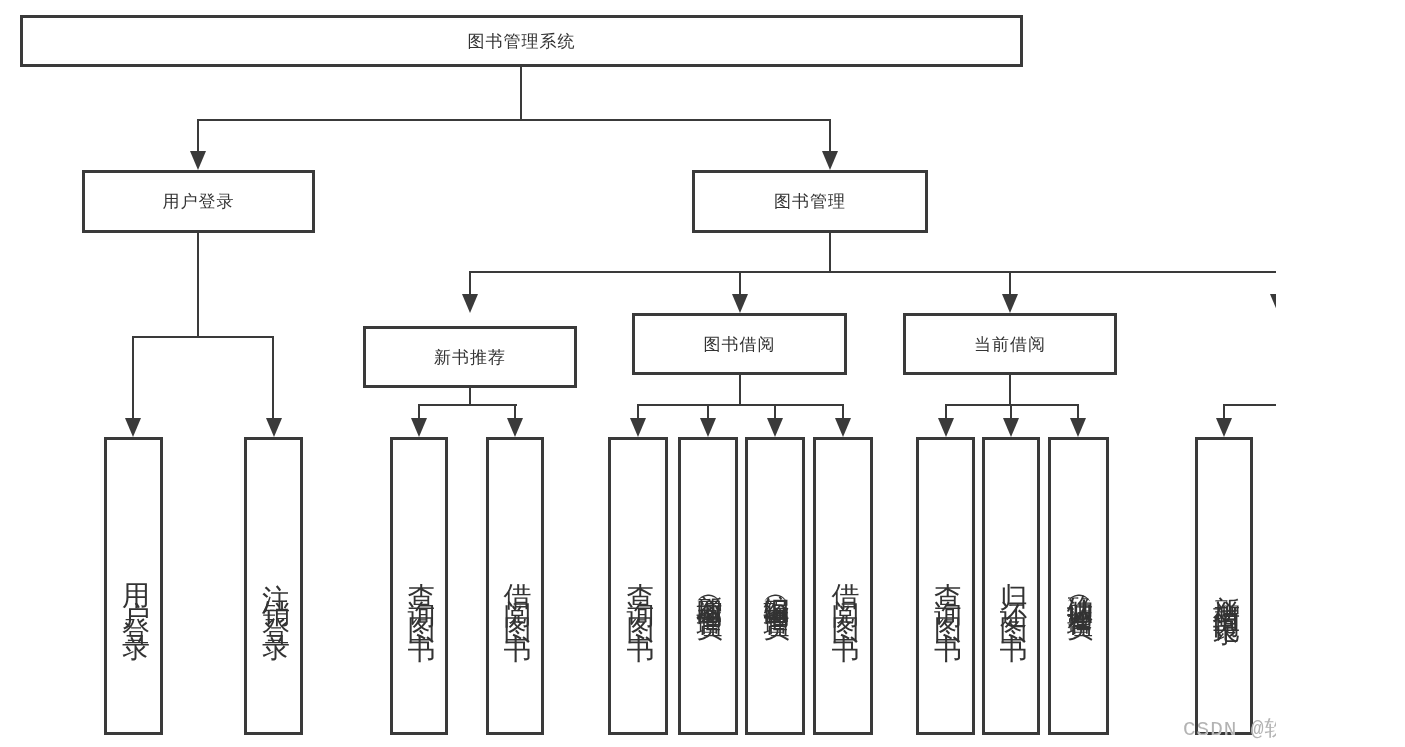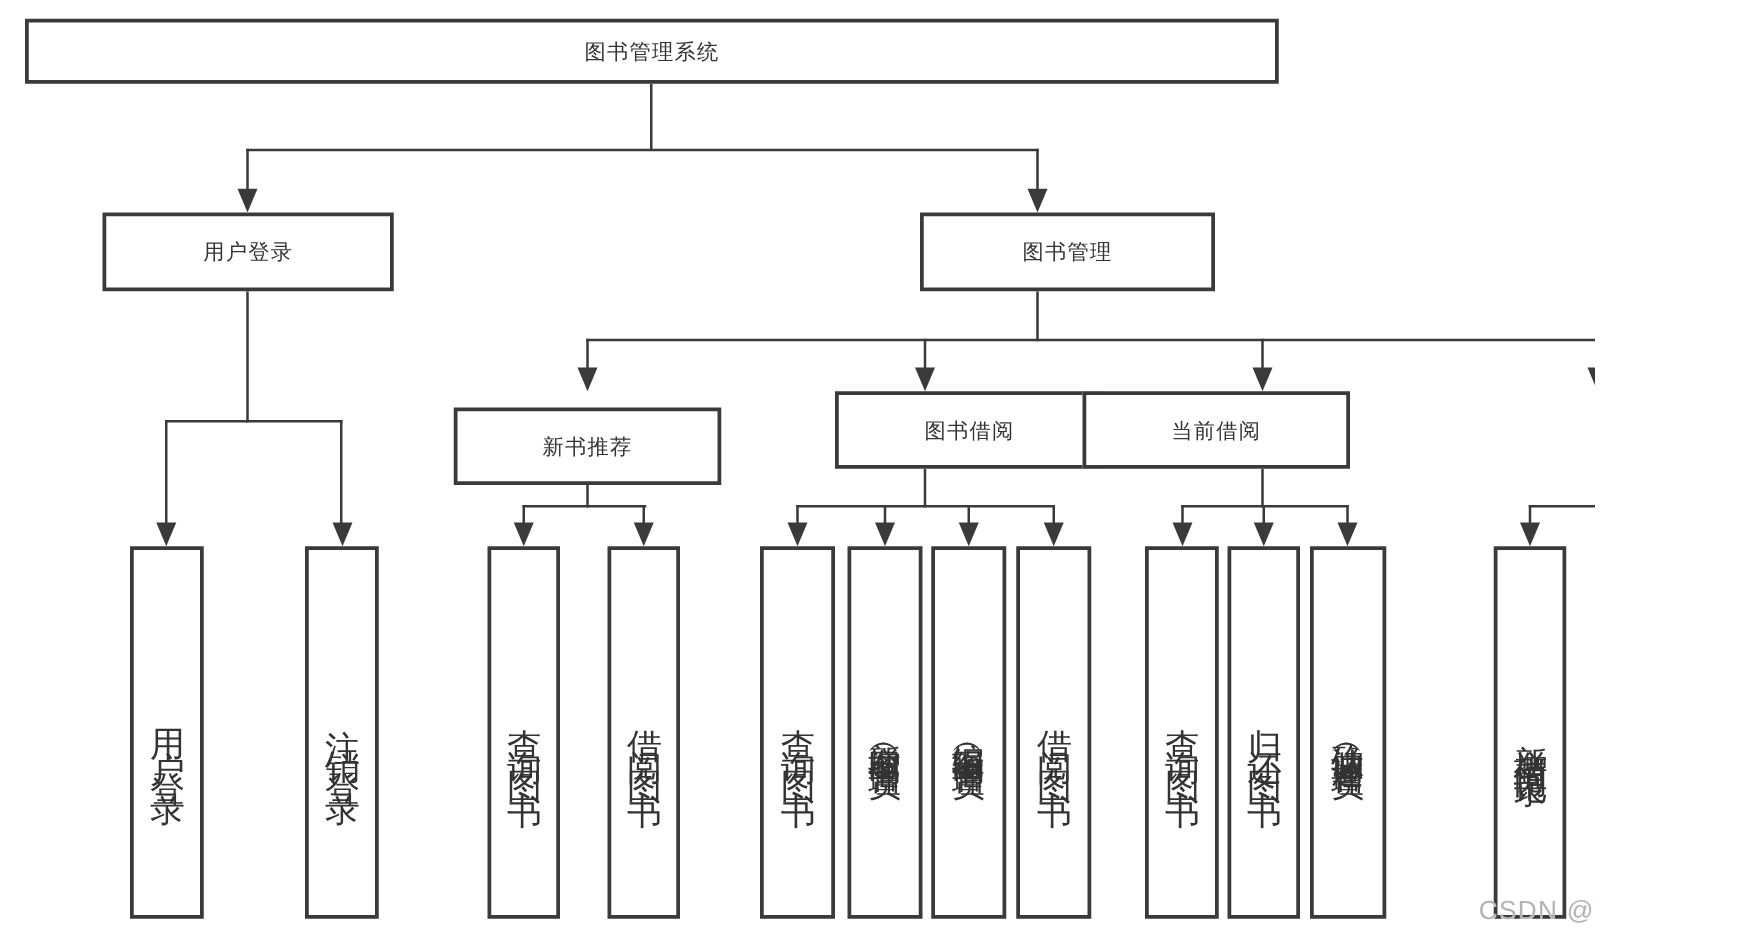--- a/index.html
+++ b/index.html
@@ -1,18 +1,18 @@
 <!DOCTYPE html>
 <html><head>
 <meta charset="utf-8">
 <style>
   html,body{margin:0;padding:0;background:#ffffff;}
   .canvas{
     position:relative;width:1276px;height:747px;background:#ffffff;
-    font-family:Liberation Sans, sans-serif;overflow:hidden;
+    font-family:Liberation Mono, monospace;overflow:hidden;
   }
   .node{
     position:absolute;box-sizing:border-box;background:#ffffff;
     border:3px solid #3a3a3a;display:flex;align-items:center;justify-content:center;
     color:#333333;
   }
   .h-node{font-size:17px;letter-spacing:1px;}
   .vtext{writing-mode:vertical-rl;text-orientation:mixed;color:#333333;line-height:1;}
   .spread{font-size:28px;letter-spacing:17px;margin-top:17px;}
   .mid{font-size:27px;letter-spacing:5px;margin-top:5px;}
@@ -92,31 +92,31 @@
   <div class="arrow" style="left:1216px;top:418px"></div>
   <div class="arrow" style="left:1334px;top:418px"></div>
 
   <div class="node h-node" style="left:20px;top:15px;width:1003px;height:52px">
     <span>图书管理系统</span>
   </div>
 
   <div class="node h-node" style="left:82px;top:170px;width:233px;height:63px">
     <span>用户登录</span>
   </div>
-  <div class="node h-node" style="left:736px;top:170px;width:236px;height:63px">
+  <div class="node h-node" style="left:692px;top:170px;width:236px;height:63px">
     <span>图书管理</span>
   </div>
 
   <div class="node h-node" style="left:363px;top:326px;width:214px;height:62px">
     <span>新书推荐</span>
   </div>
-  <div class="node h-node" style="left:668px;top:313px;width:215px;height:62px">
+  <div class="node h-node" style="left:632px;top:313px;width:215px;height:62px">
     <span>图书借阅</span>
   </div>
-  <div class="node h-node" style="left:866px;top:313px;width:214px;height:62px">
+  <div class="node h-node" style="left:903px;top:313px;width:214px;height:62px">
     <span>当前借阅</span>
   </div>
 
   <div class="node" style="left:104px;top:437px;width:59px;height:298px">
     <span class="vtext spread">用户登录</span>
   </div>
   <div class="node" style="left:244px;top:437px;width:59px;height:298px">
     <span class="vtext spread">注销登录</span>
   </div>
 

